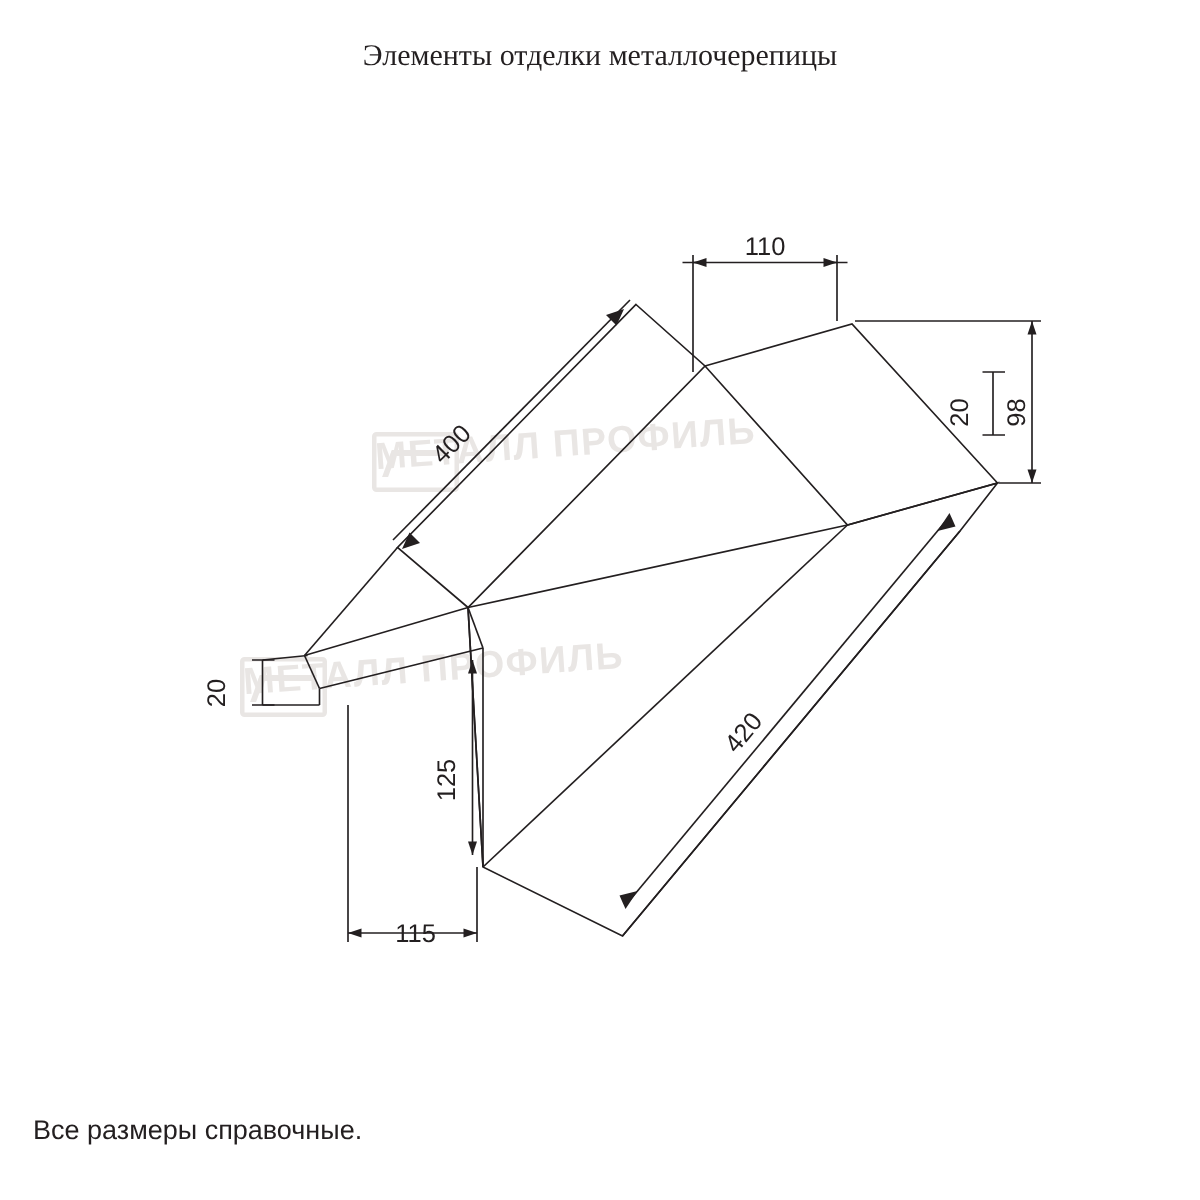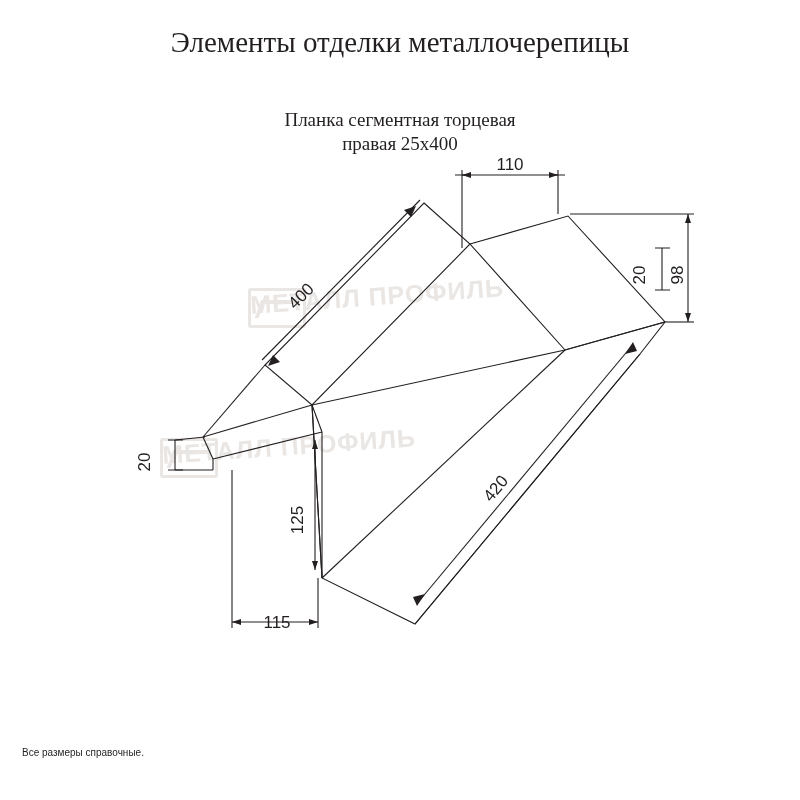--- a/index.html
+++ b/index.html
@@ -19,21 +19,21 @@
     position: relative;
     width: 800px;
     height: 800px;
   }
   .title {
     position: absolute;
     top: 26px;
     left: 0;
     width: 800px;
     text-align: center;
-    font-size: 29px;
+    font-size: 20px;
     font-family: "Liberation Serif", serif;
     color: #231f20;
     letter-spacing: 0px;
   }
   .subtitle {
     position: absolute;
     top: 108px;
     left: 0;
     width: 800px;
     text-align: center;
@@ -46,21 +46,21 @@
     position: absolute;
     top: 0;
     left: 0;
     width: 800px;
     height: 800px;
   }
   .footnotes {
     position: absolute;
     left: 22px;
     top: 742px;
-    font-size: 10px;
+    font-size: 18px;
     line-height: 22px;
     font-family: "Liberation Sans", sans-serif;
     color: #231f20;
   }
   .footnotes div { white-space: nowrap; }
   .wm {
     position: absolute;
     font-family: "Liberation Sans", sans-serif;
     font-weight: bold;
     color: #e9e6e4;
@@ -92,24 +92,20 @@
   .wml1 { left: 248px; top: 288px; }
   .wml2 { left: 160px; top: 438px; }
 </style>
 </head>
 <body>
 
 <div class="page">
 
   <div class="title">Элементы отделки металлочерепицы</div>
 
-  <div class="subtitle">
-    <div>Планка сегментная торцевая</div>
-    <div>правая 25х400</div>
-  </div>
 
   <div class="wm-logo wml1"></div>
   <div class="wm wm1">МЕТАЛЛ ПРОФИЛЬ</div>
   <div class="wm-logo wml2"></div>
   <div class="wm wm2">МЕТАЛЛ ПРОФИЛЬ</div>
 
   <svg class="drawing" viewBox="0 0 800 800">
     <g fill="none" stroke="#231f20" stroke-width="1.1" stroke-linejoin="miter" stroke-linecap="butt">
 
       <path d="M 424 203 L 470 244 L 312 405 L 265 365 Z"></path>

